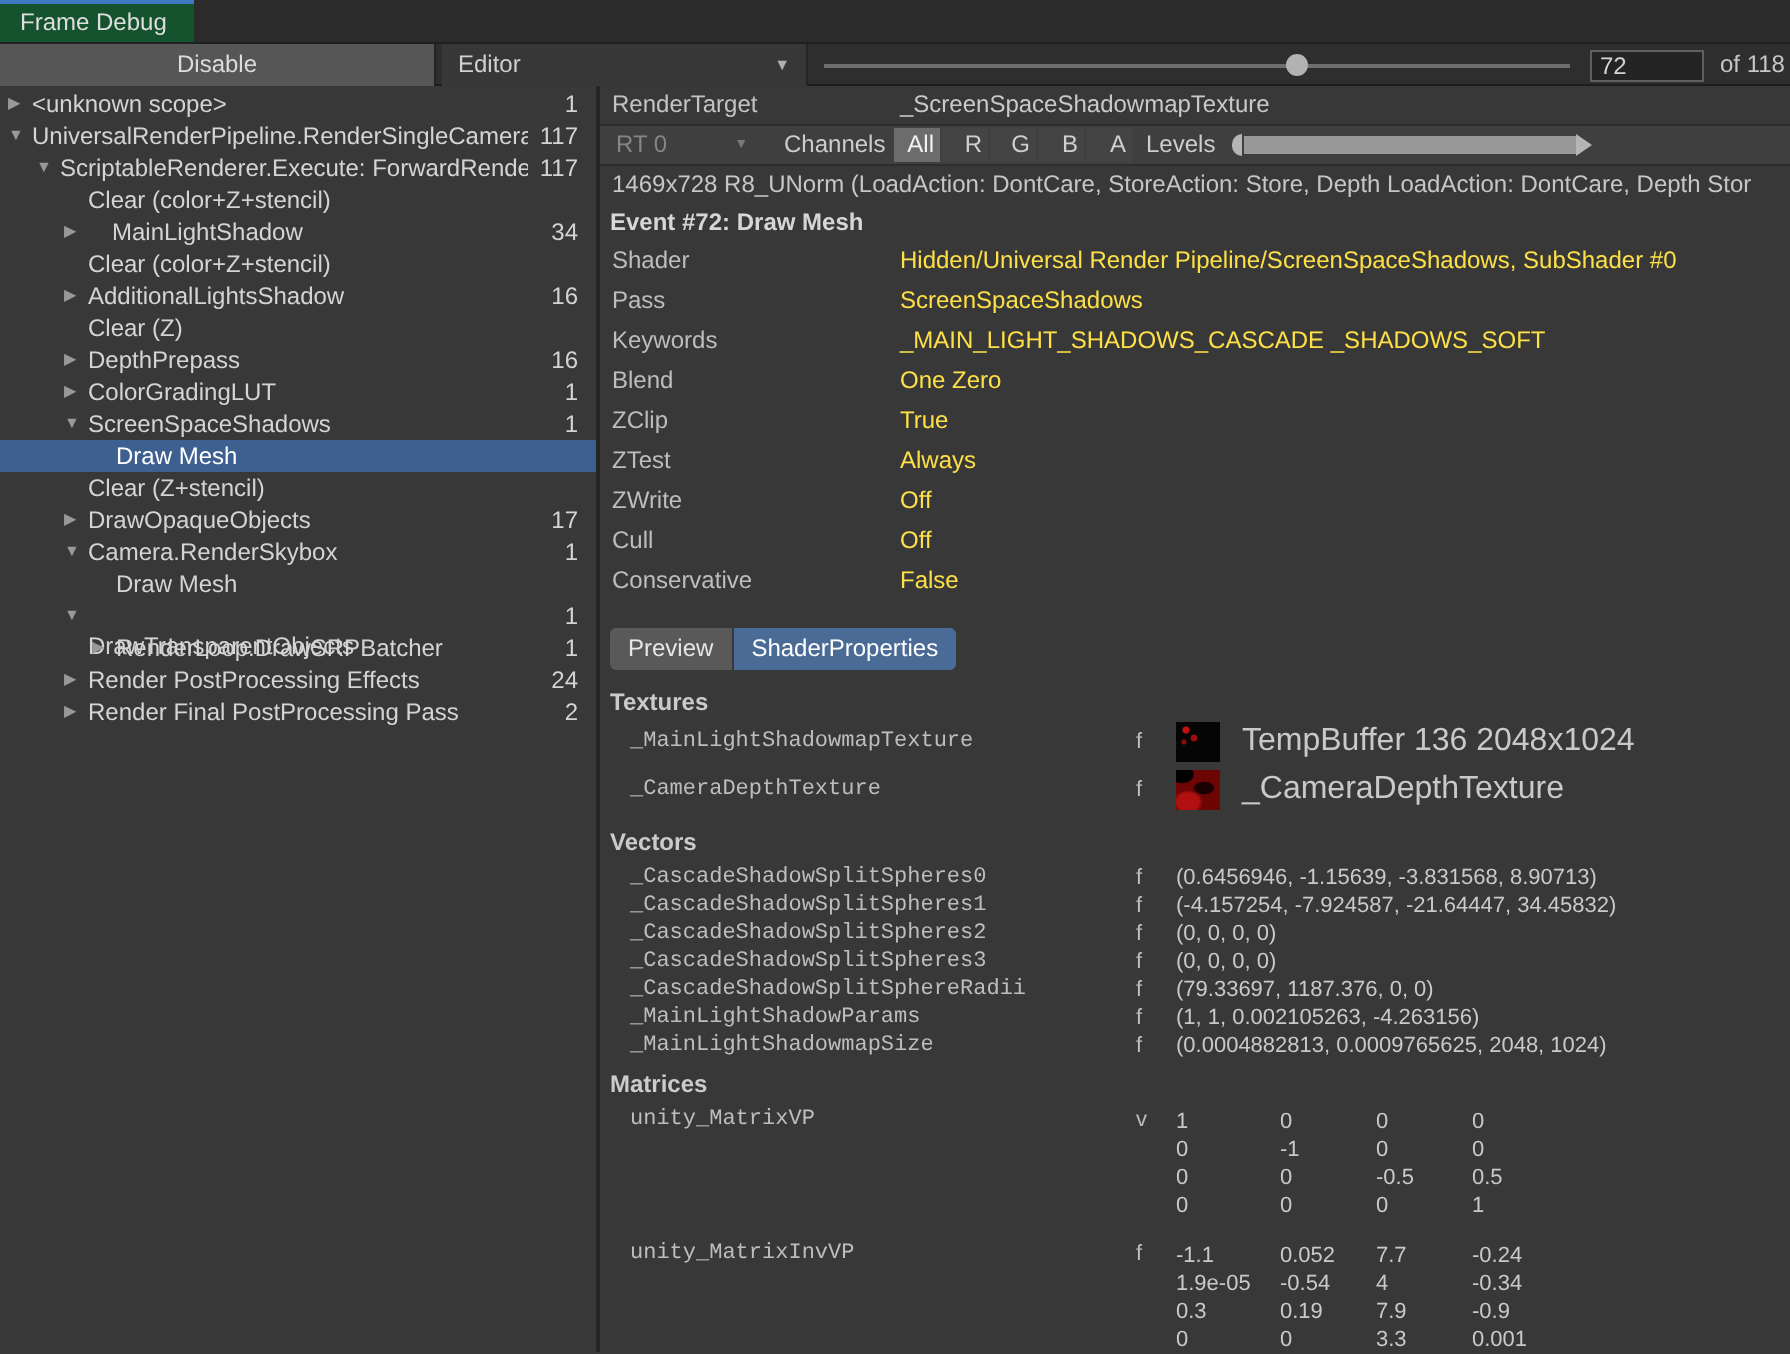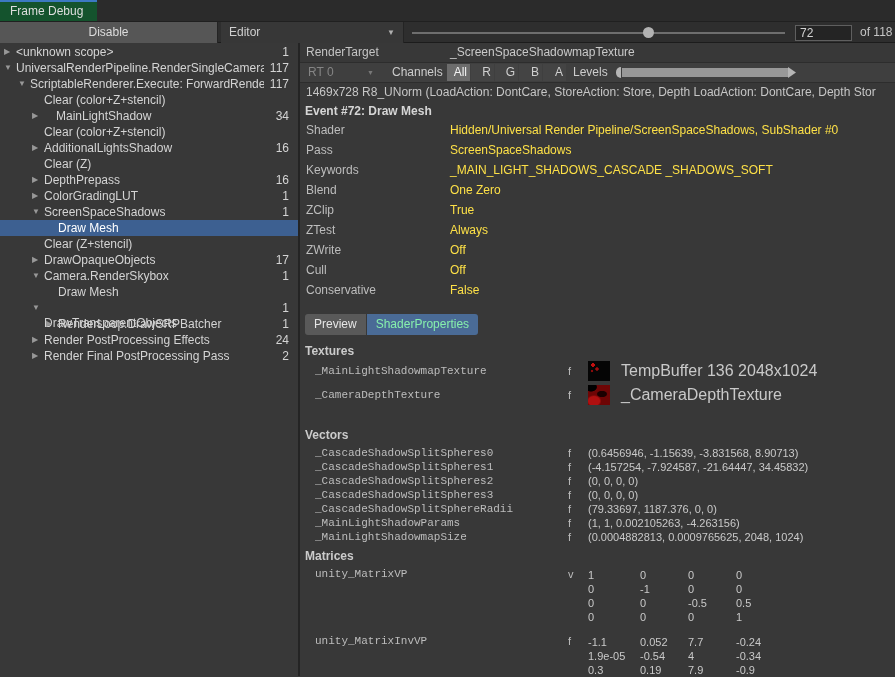--- a/index.html
+++ b/index.html
@@ -56,21 +56,21 @@
   .levels-slider .rcap { position:absolute; right:0; top:0; width:8px; height:11px; background:#b5b5b5; clip-path:polygon(0 0, 100% 50%, 0 100%); }
   .buffer-info { height:19px; line-height:19px; padding-left:6px; white-space:nowrap; color:#c6c6c6; }
   .event-header { height:18px; line-height:18px; padding-left:5px; font-weight:bold; color:#d6d6d6; }
   .prop-row { height:20px; line-height:20px; position:relative; }
   .prop-label { position:absolute; left:6px; color:#bdbdbd; }
   .prop-value { position:absolute; left:150px; color:#fde047; white-space:nowrap; }
   .ptabs { margin:14px 0 0 5px; display:flex; gap:1px; height:21px; }
   .ptab { height:21px; line-height:21px; padding:0 9px; background:#595959; color:#e6e6e6; cursor:default; }
   .ptab:first-child { border-radius:3px 0 0 3px; }
   .ptab:last-child { border-radius:0 3px 3px 0; }
-  .ptab.selected { background:#4a6b96; color:#86efac; }
+  .ptab.selected { background:#4a6b96; color:#ffffff; }
   .section-header { margin-top:8px; height:16px; line-height:16px; padding-left:5px; font-weight:bold; color:#cbcbcb; }
   .sp-row { position:relative; line-height:14px; height:14px; font-size:11px; }
   .sp-name { position:absolute; left:15px; color:#bdbdbd; white-space:nowrap;font-family:Liberation Mono, monospace; }
   .sp-type { position:absolute; left:268px; color:#bdbdbd; }
   .sp-val { position:absolute; left:288px; color:#c9c9c9; white-space:nowrap; }
   .tex-row { height:24px; line-height:24px; font-size:11px; }
   .tex-row .tex-value { left:321px; font-size:16px; }
   .thumb { position:absolute; left:288px; top:2px; width:22px; height:20px; }
   .shadowmap-thumbnail { background:
       radial-gradient(circle 2px at 5px 4px, #c01010 0 1.6px, transparent 2px),
@@ -296,21 +296,21 @@
     <span class="sp-val tex-value">TempBuffer 136 2048x1024</span>
   </div>
         <div class="sp-row tex-row">
     <span class="sp-name">_CameraDepthTexture</span>
     <span class="sp-type">f</span>
     <span class="thumb depth-thumbnail"></span>
     <span class="sp-val tex-value">_CameraDepthTexture</span>
   </div>
       </div>
 
-    <div class="section-header" style="margin-top:20px">Vectors</div>
+    <div class="section-header" style="margin-top:6px">Vectors</div>
     <div id="vectors" style="padding-top:3px">
         <div class="sp-row">
     <span class="sp-name">_CascadeShadowSplitSpheres0</span>
     <span class="sp-type">f</span>
     <span class="sp-val">(0.6456946, -1.15639, -3.831568, 8.90713)</span>
   </div>
         <div class="sp-row">
     <span class="sp-name">_CascadeShadowSplitSpheres1</span>
     <span class="sp-type">f</span>
     <span class="sp-val">(-4.157254, -7.924587, -21.64447, 34.45832)</span>

